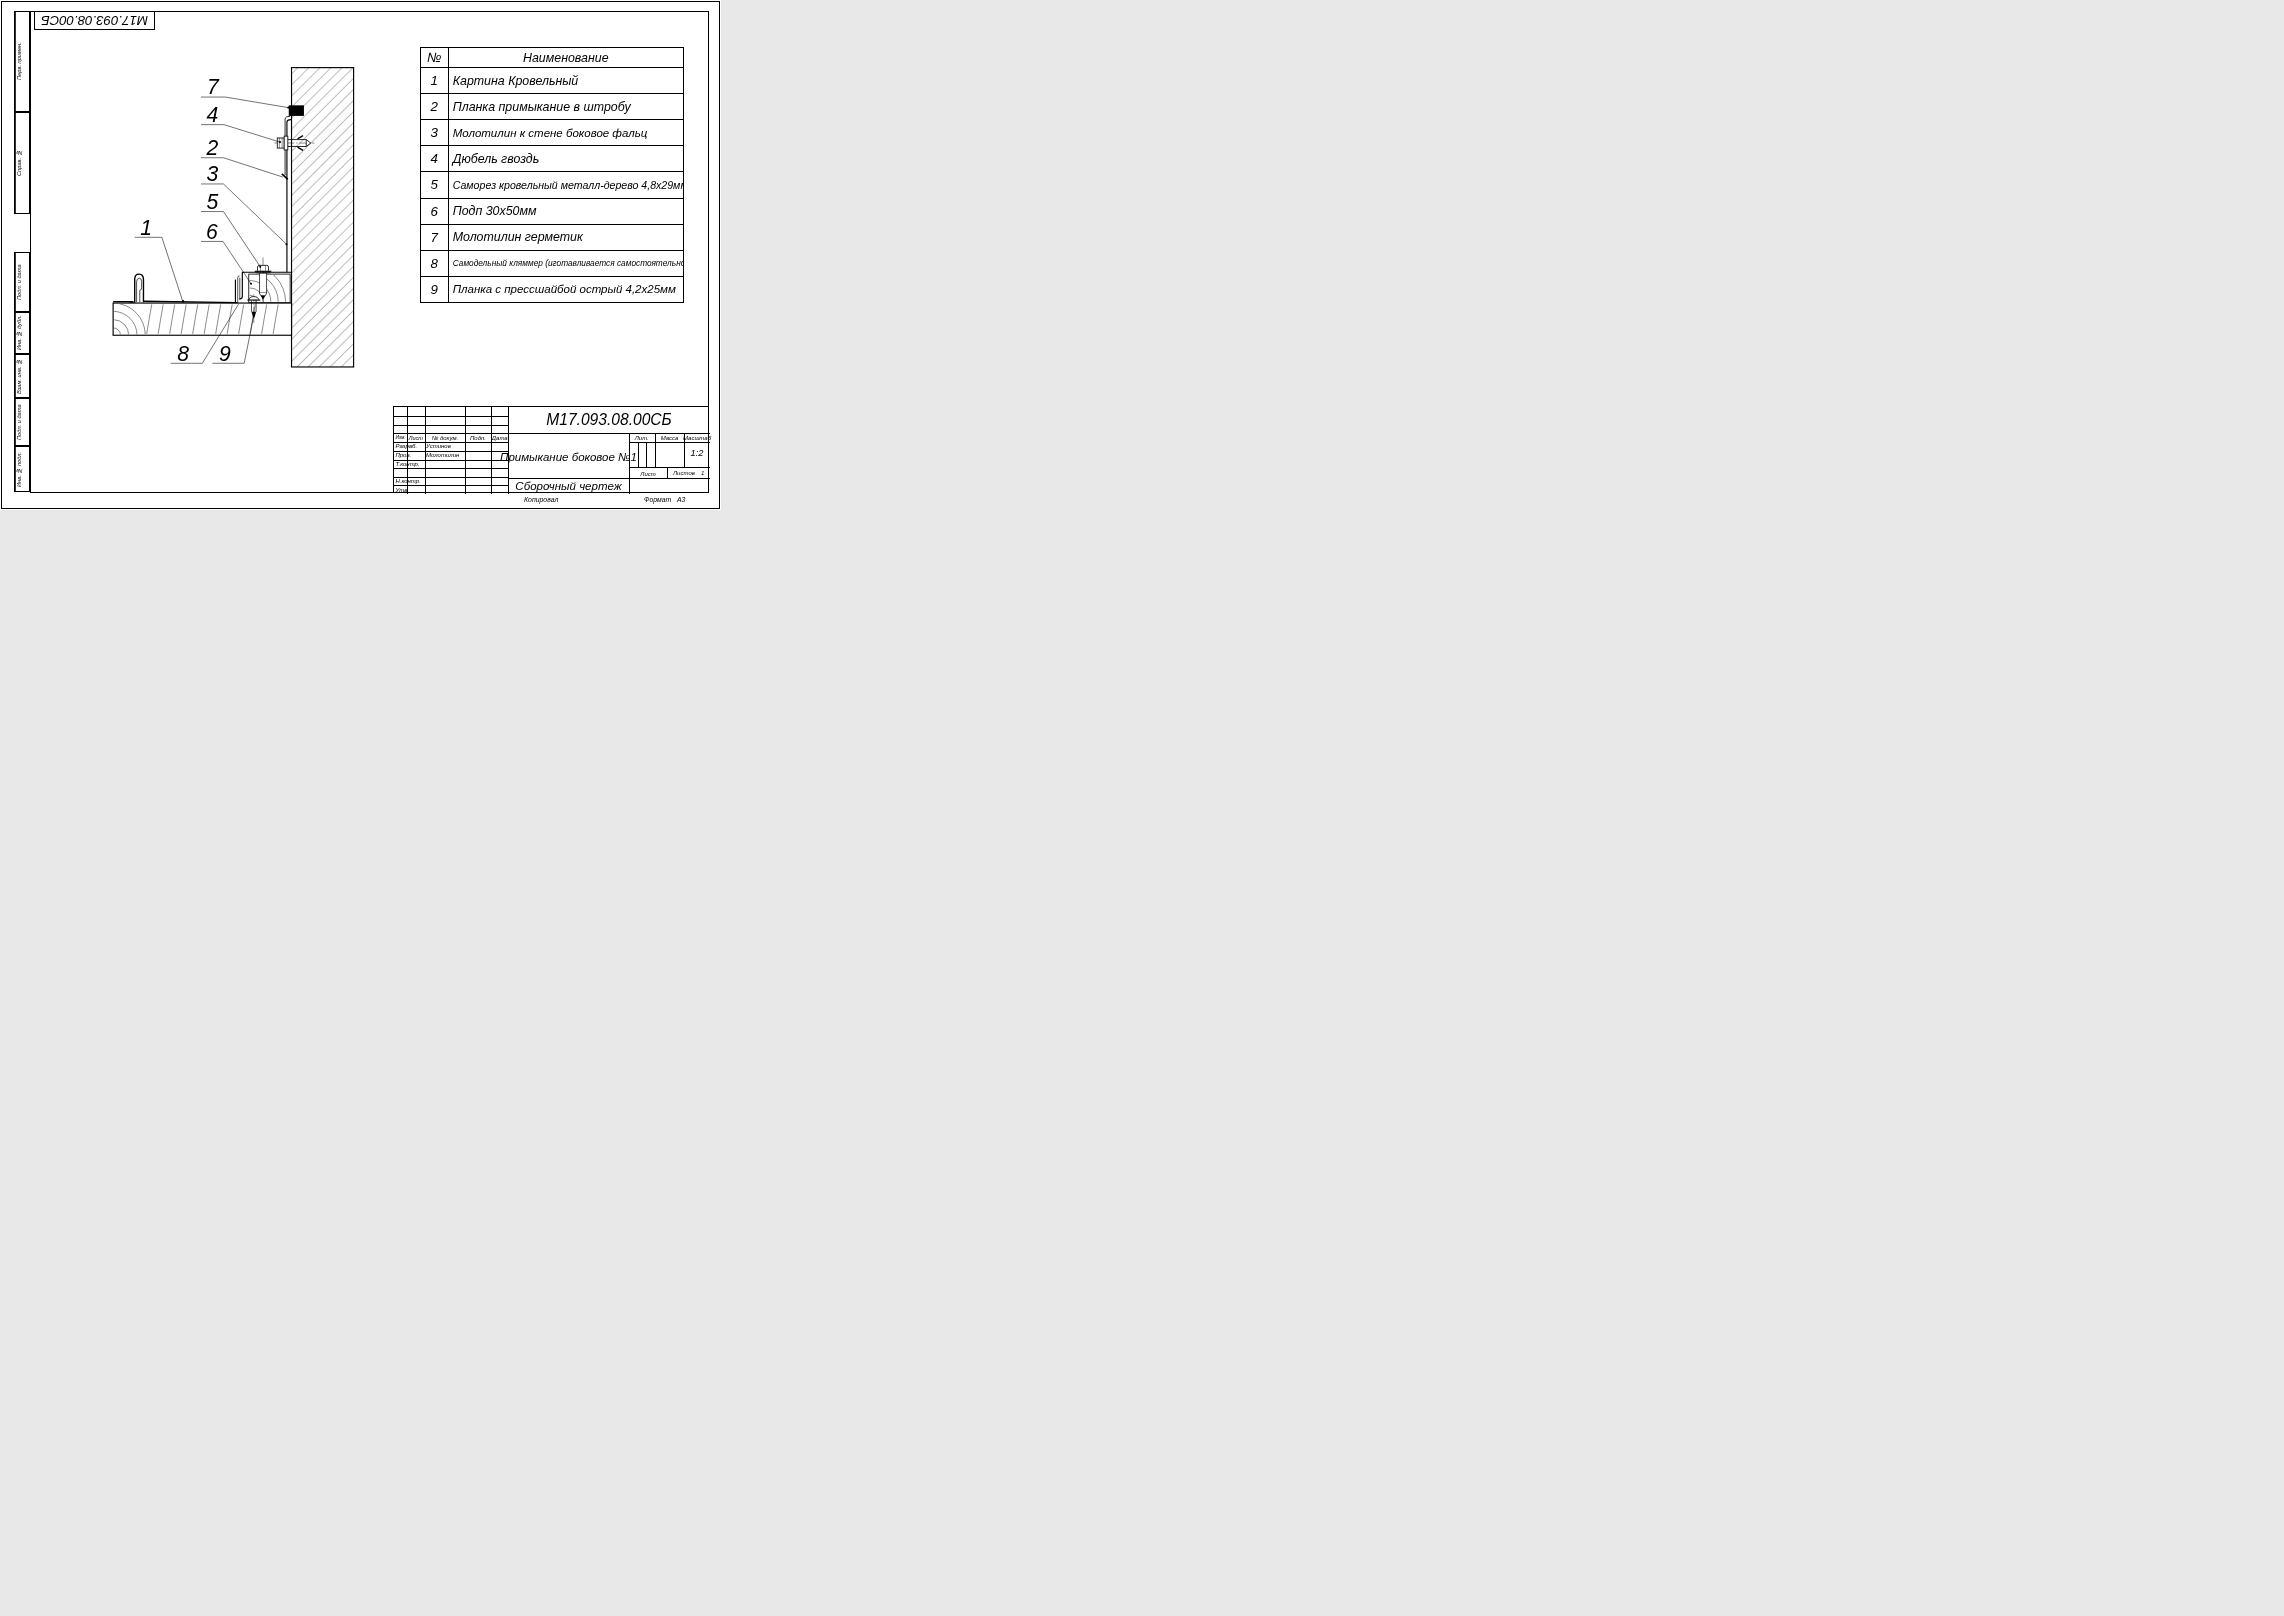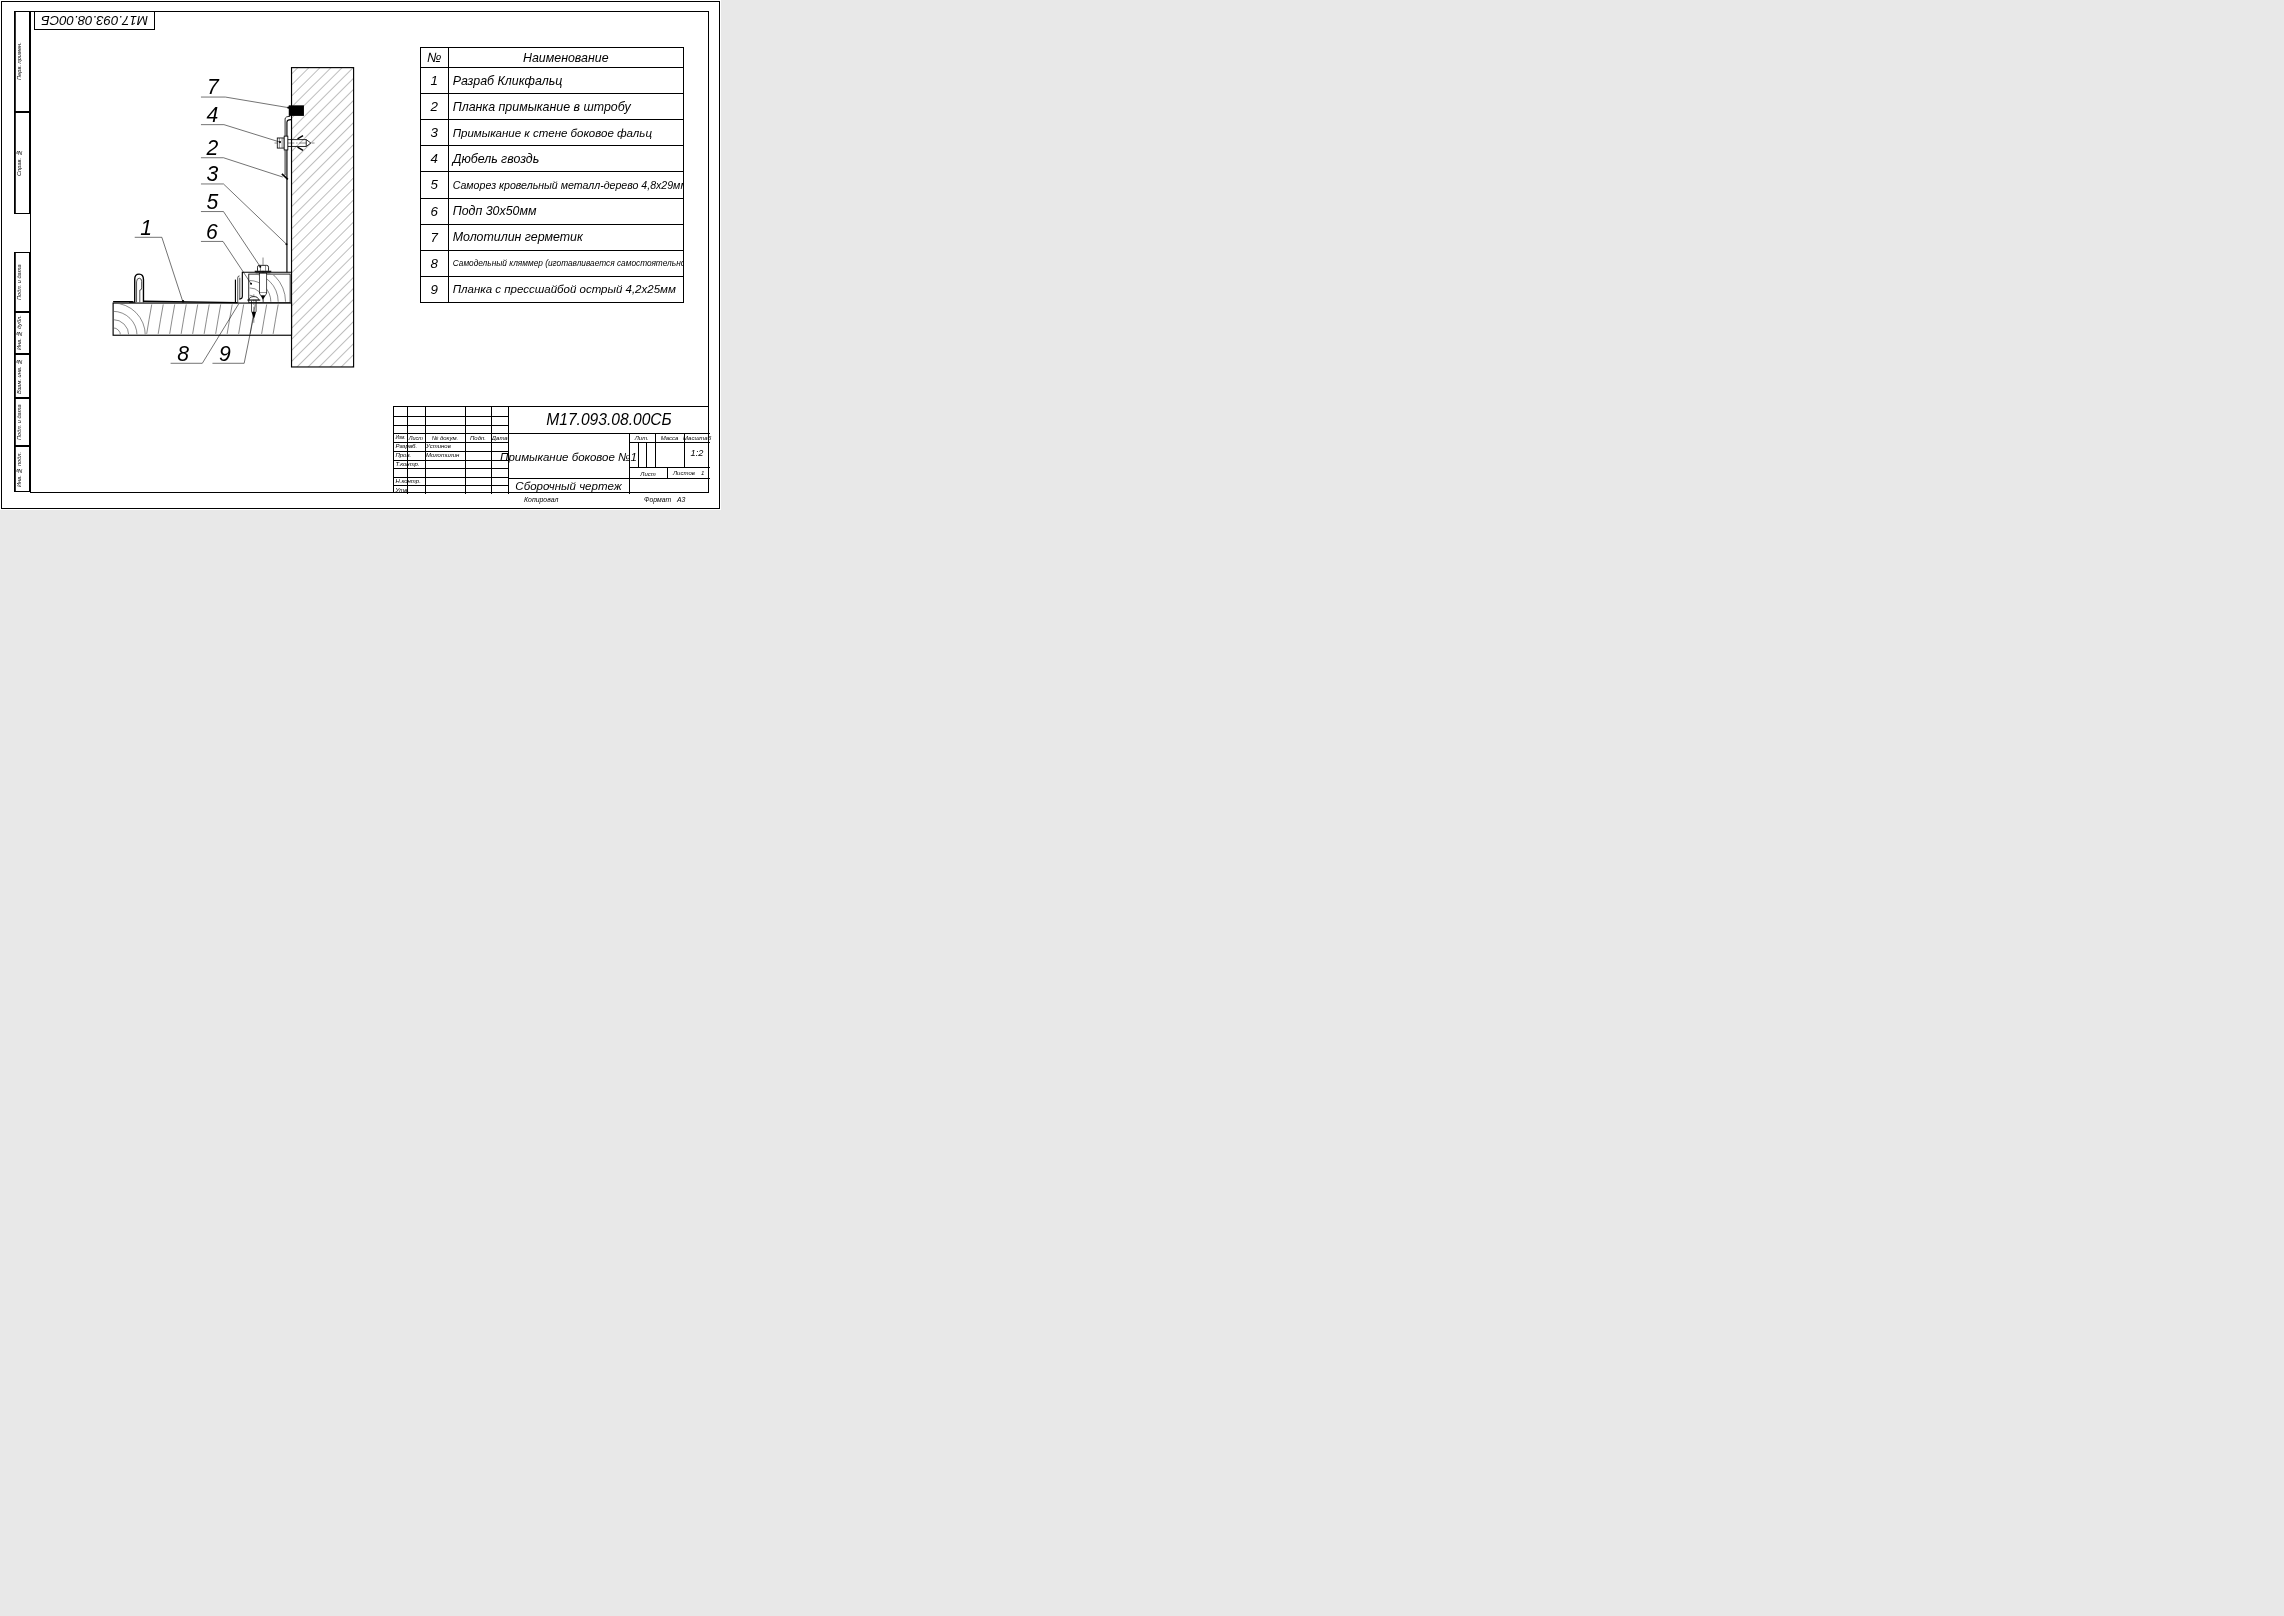--- a/index.html
+++ b/index.html
@@ -79,29 +79,29 @@
       <div class="stamp-blank"></div>
   </div>
 
   <div class="parts-table">
     <div class="pt-header">
       <div class="pt-num">№</div>
       <div class="pt-name">Наименование</div>
     </div>
     <div class="pt-row">
         <div class="pt-num">1</div>
-        <div class="pt-name">Разраб Кликфальц</div>
+        <div class="pt-name">Картина Кровельный</div>
       </div>
     <div class="pt-row">
         <div class="pt-num">2</div>
         <div class="pt-name">Планка примыкание в штробу</div>
       </div>
     <div class="pt-row">
         <div class="pt-num">3</div>
-        <div class="pt-name fs-r3">Примыкание к стене боковое фальц</div>
+        <div class="pt-name fs-r3">Молотилин к стене боковое фальц</div>
       </div>
     <div class="pt-row">
         <div class="pt-num">4</div>
         <div class="pt-name">Дюбель гвоздь</div>
       </div>
     <div class="pt-row">
         <div class="pt-num">5</div>
         <div class="pt-name fs-r5">Саморез кровельный металл-дерево 4,8х29мм</div>
       </div>
     <div class="pt-row">

